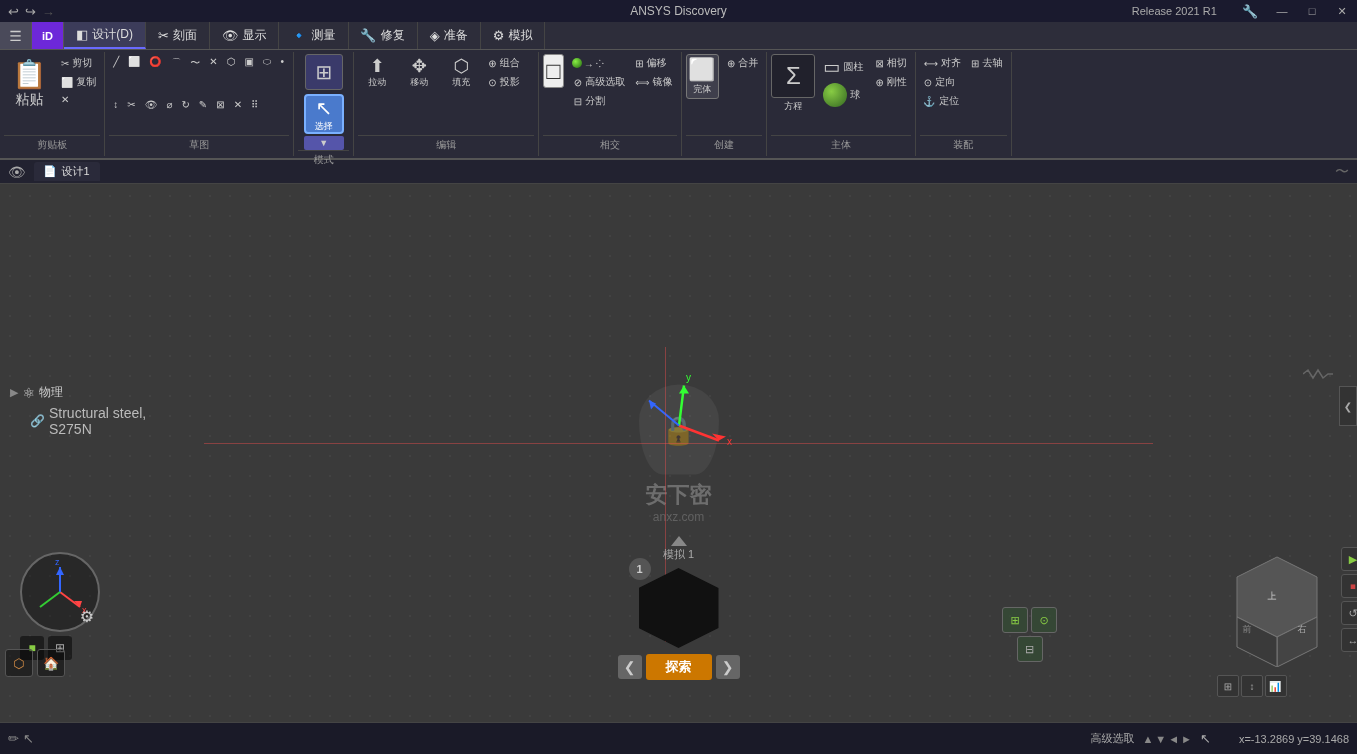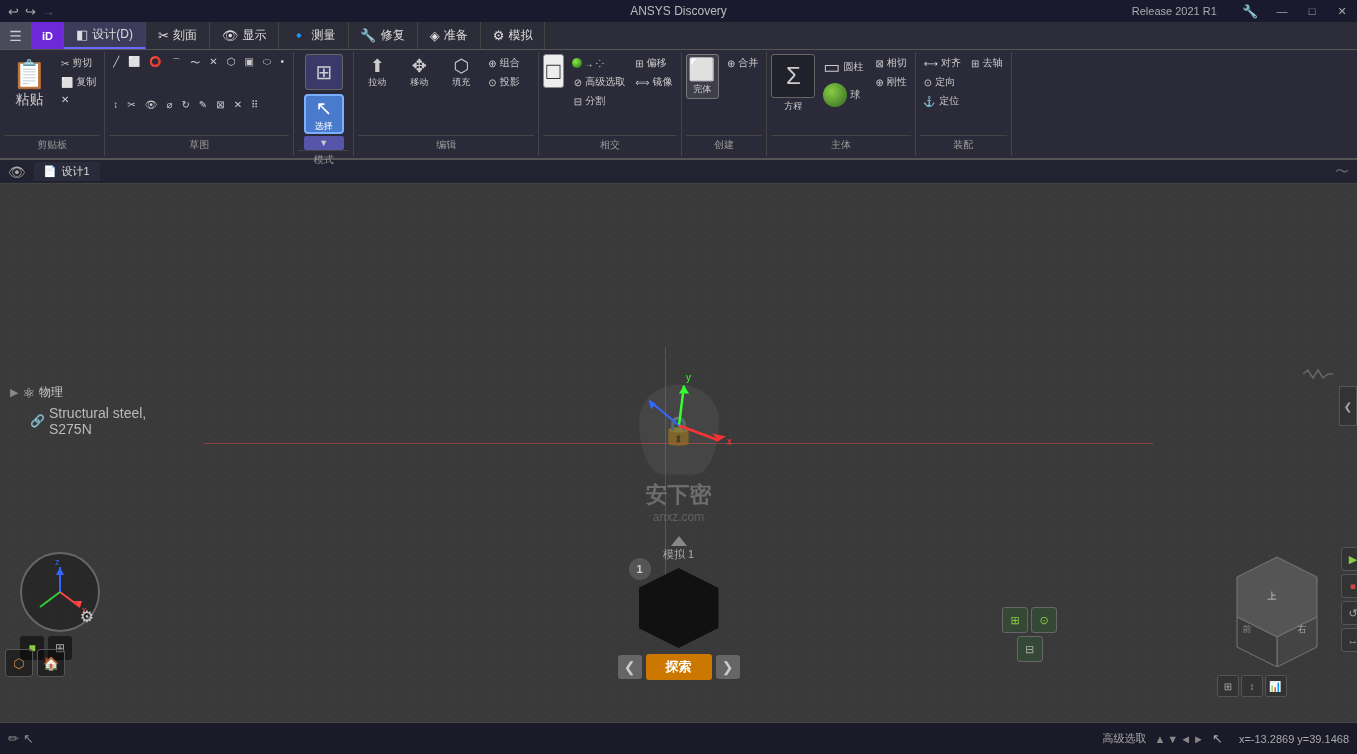--- a/index.html
+++ b/index.html
@@ -905,15 +905,15 @@
   </div>
   <div style="flex:1;display:flex;justify-content:flex-end;align-items:center;gap:8px;">
     <span style="color:#aaa;font-size:11px;margin-left:12px;">高级选取</span>
     <div style="display:flex;gap:2px;">
       <span style="cursor:pointer;font-size:11px;color:#888;">▲</span>
       <span style="cursor:pointer;font-size:11px;color:#888;">▼</span>
       <span style="cursor:pointer;font-size:11px;color:#888;">◄</span>
       <span style="cursor:pointer;font-size:11px;color:#888;">►</span>
     </div>
     <span style="font-size:13px;color:#aaa;">↖</span>
-    <span style="color:#aaa;font-size:11px;margin-left:8px;">x=-13.2869  y=39.1468</span>
+    <span style="color:#aaa;font-size:11px;margin-left:20px;">x=-13.2869  y=39.1468</span>
   </div>
 </div>
 
 </body></html>

